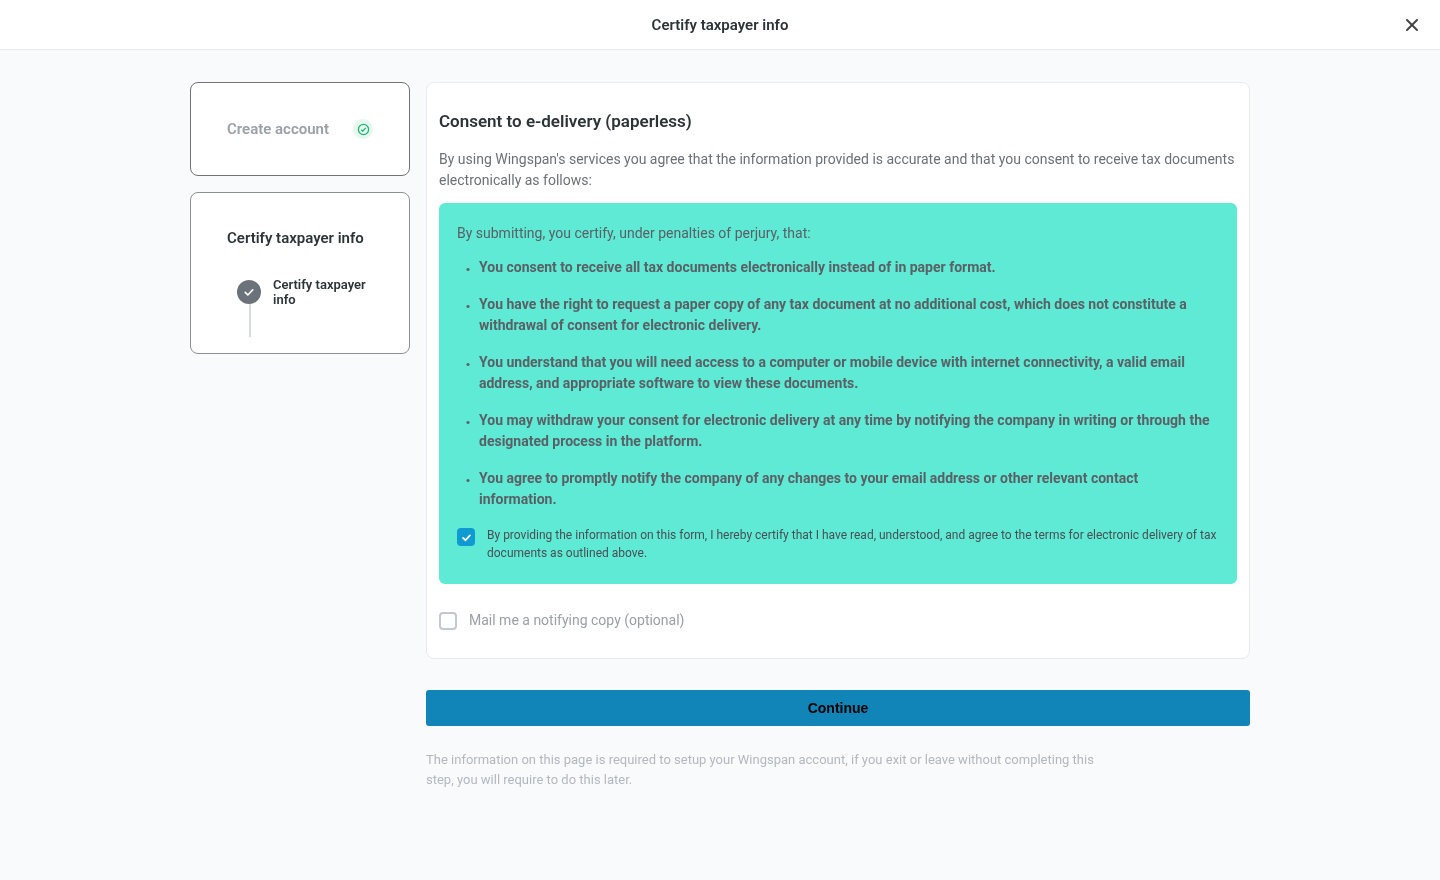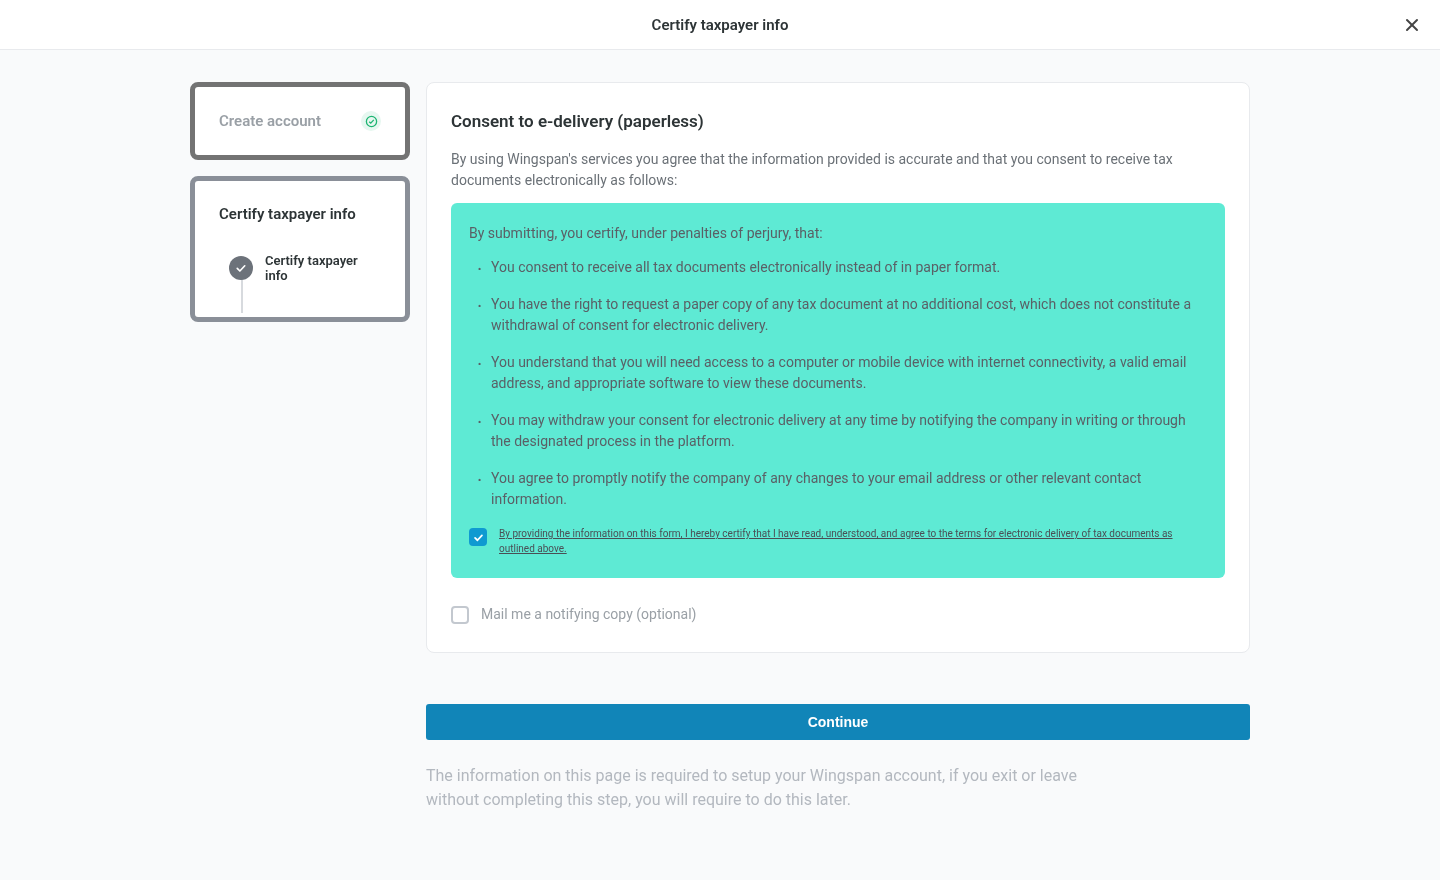--- a/index.html
+++ b/index.html
@@ -51,23 +51,23 @@
       display: flex;
       gap: 16px;
       align-items: flex-start;
     }
     .sidebar {
       width: 220px;
       flex-shrink: 0;
     }
     .sidebar-card {
       background: #ffffff;
-      border: 5px solid #737373;
+      border: 1px solid #737373;
       border-radius: 8px;
-      padding: 24px;
+      padding: 36px;
       margin-bottom: 16px;
     }
     .sidebar-card-active {
       border-color: #8a8f98;
     }
     .sidebar-card-header {
       display: flex;
       align-items: center;
       justify-content: space-between;
     }
@@ -145,21 +145,21 @@
       font-weight: 600;
       color: #2d3436;
     }
     .main {
       flex: 1;
     }
     .panel {
       background: #ffffff;
       border: 1px solid #e8eaed;
       border-radius: 8px;
-      padding: 28px 24px;
+      padding: 28px 12px;
     }
     .panel h2 {
       font-size: 17px;
       font-weight: 600;
       color: #2d3436;
       margin-bottom: 18px;
     }
     .intro {
       font-size: 14px;
       line-height: 1.5;
@@ -171,20 +171,21 @@
       border-radius: 6px;
       padding: 22px 18px 22px 18px;
     }
     .consent-lead {
       font-size: 14px;
       color: #5a6066;
       margin-bottom: 16px;
     }
     .bullet-list {
       list-style: none;
+      font-weight: bold;
     }
     .bullet-list li {
       position: relative;
       padding-left: 22px;
       margin-bottom: 16px;
       font-size: 14px;
       line-height: 1.5;
       color: #5a6066;
     }
     .bullet-list li::before {
@@ -218,50 +219,49 @@
     }
     .checkbox-checked svg {
       width: 11px;
       height: 11px;
     }
     .checkbox-unchecked {
       border: 2px solid #c3c8cf;
       background: #ffffff;
     }
     .confirm-text {
-      font-size: 10px;
+      font-size: 12px;
       line-height: 1.5;
       color: #4a4f55;
-      text-decoration: underline;
     }
     .mail-row {
       display: flex;
       gap: 12px;
       align-items: center;
       margin-top: 26px;
     }
     .mail-label {
       font-size: 14px;
       color: #9aa0a6;
     }
     .continue-btn {
-      margin-top: 51px;
+      margin-top: 31px;
       width: 100%;
       height: 36px;
       background: #1185b8;
-      color: #ffffff;
+      color: #000000;
       border: none;
       border-radius: 3px;
       font-size: 14px;
       font-weight: 600;
       cursor: pointer;
     }
     .footnote {
       margin-top: 24px;
-      font-size: 16px;
+      font-size: 13px;
       line-height: 1.5;
       color: #b3b8bf;
       max-width: 680px;
     }
   </style>
 </head>
 <body>
 
 <div class="header">
   <div class="header-title">Certify taxpayer info</div>

